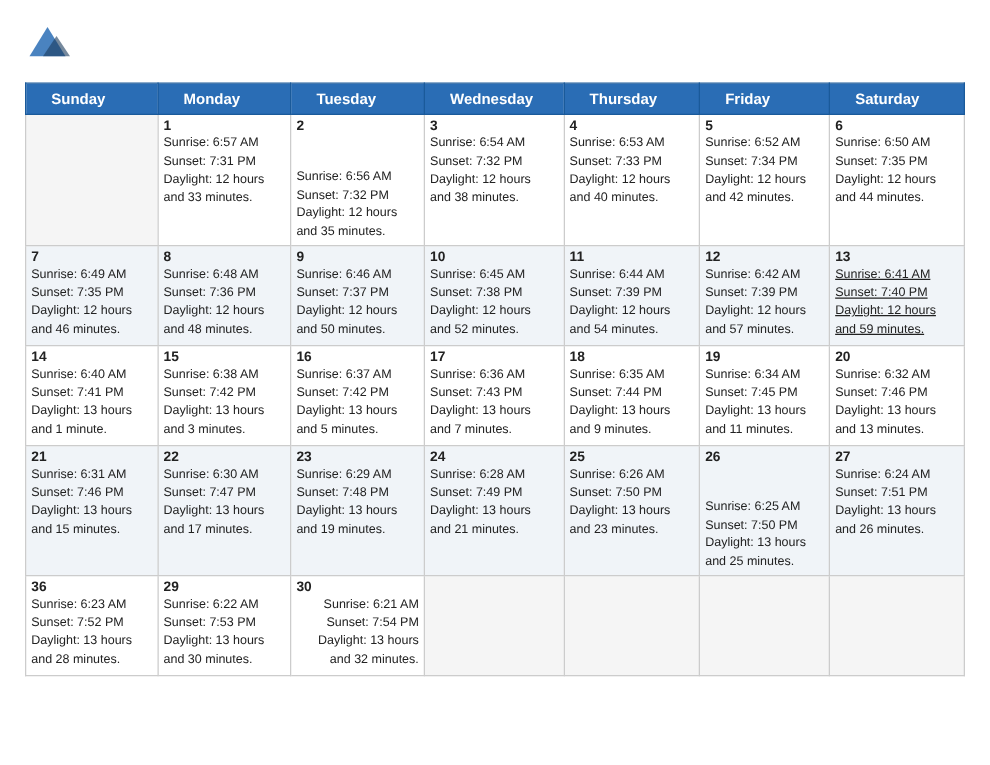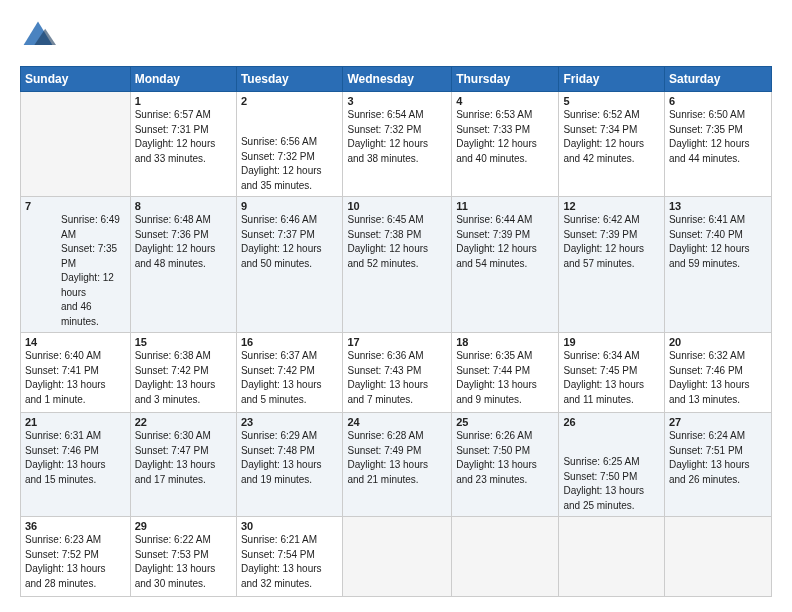--- a/index.html
+++ b/index.html
@@ -52,21 +52,21 @@
     .calendar {
       width: 100%;
       border-collapse: collapse;
       border: 1px solid #ccc;
     }
     .calendar th {
       background: #2a6db5;
       color: #fff;
       font-size: 12px;
       font-weight: bold;
-      padding: 5px 4px;
+      padding: 5px 20px;
       border: 1px solid #1a5a9a;
       text-align: left;
     }
     .calendar td {
       vertical-align: top;
       border: 1px solid #ccc;
       padding: 3px 4px;
       font-size: 9.5px;
       color: #222;
       width: 113px;
@@ -167,21 +167,21 @@
             <span class="day-num">6</span>
             <div class="day-info" style="white-space: pre-line;">Sunrise: 6:50 AM
 Sunset: 7:35 PM
 Daylight: 12 hours
 and 44 minutes.</div>
           </td>
         </tr>
         <tr class="row-shade">
           <td>
             <span class="day-num">7</span>
-            <div class="day-info" style="white-space: pre-line; margin-left: 36px;">Sunrise: 6:49 AM
+            <div class="day-info" style="white-space: pre-line;">Sunrise: 6:49 AM
 Sunset: 7:35 PM
 Daylight: 12 hours
 and 46 minutes.</div>
           </td>
           <td>
             <span class="day-num">8</span>
             <div class="day-info" style="white-space: pre-line;">Sunrise: 6:48 AM
 Sunset: 7:36 PM
 Daylight: 12 hours
 and 48 minutes.</div>
@@ -209,21 +209,21 @@
           </td>
           <td>
             <span class="day-num">12</span>
             <div class="day-info" style="white-space: pre-line;">Sunrise: 6:42 AM
 Sunset: 7:39 PM
 Daylight: 12 hours
 and 57 minutes.</div>
           </td>
           <td>
             <span class="day-num">13</span>
-            <div class="day-info" style="white-space: pre-line;">Sunrise: 6:41 AM
+            <div class="day-info" style="white-space: pre-line; text-decoration: underline;">Sunrise: 6:41 AM
 Sunset: 7:40 PM
 Daylight: 12 hours
 and 59 minutes.</div>
           </td>
         </tr>
         <tr>
           <td>
             <span class="day-num">14</span>
             <div class="day-info" style="white-space: pre-line;">Sunrise: 6:40 AM
 Sunset: 7:41 PM
@@ -334,21 +334,21 @@
           </td>
           <td>
             <span class="day-num">29</span>
             <div class="day-info" style="white-space: pre-line;">Sunrise: 6:22 AM
 Sunset: 7:53 PM
 Daylight: 13 hours
 and 30 minutes.</div>
           </td>
           <td>
             <span class="day-num">30</span>
-            <div class="day-info" style="white-space: pre-line;">Sunrise: 6:21 AM
+            <div class="day-info" style="white-space: pre-line; text-align: right;">Sunrise: 6:21 AM
 Sunset: 7:54 PM
 Daylight: 13 hours
 and 32 minutes.</div>
           </td>
           <td class="empty"></td>
           <td class="empty"></td>
           <td class="empty"></td>
           <td class="empty"></td>
         </tr>
       </tbody>

